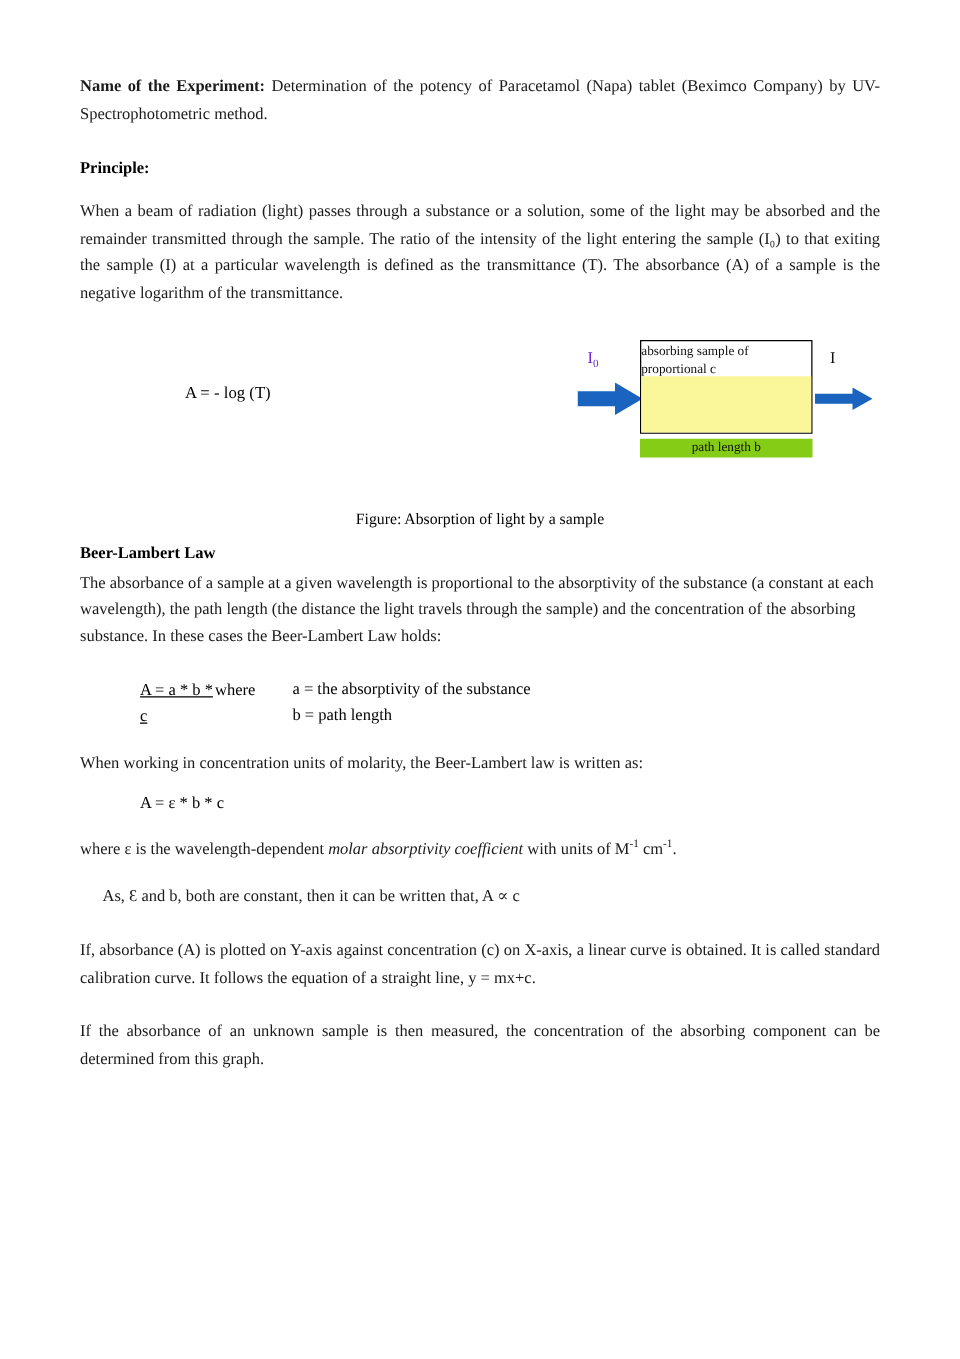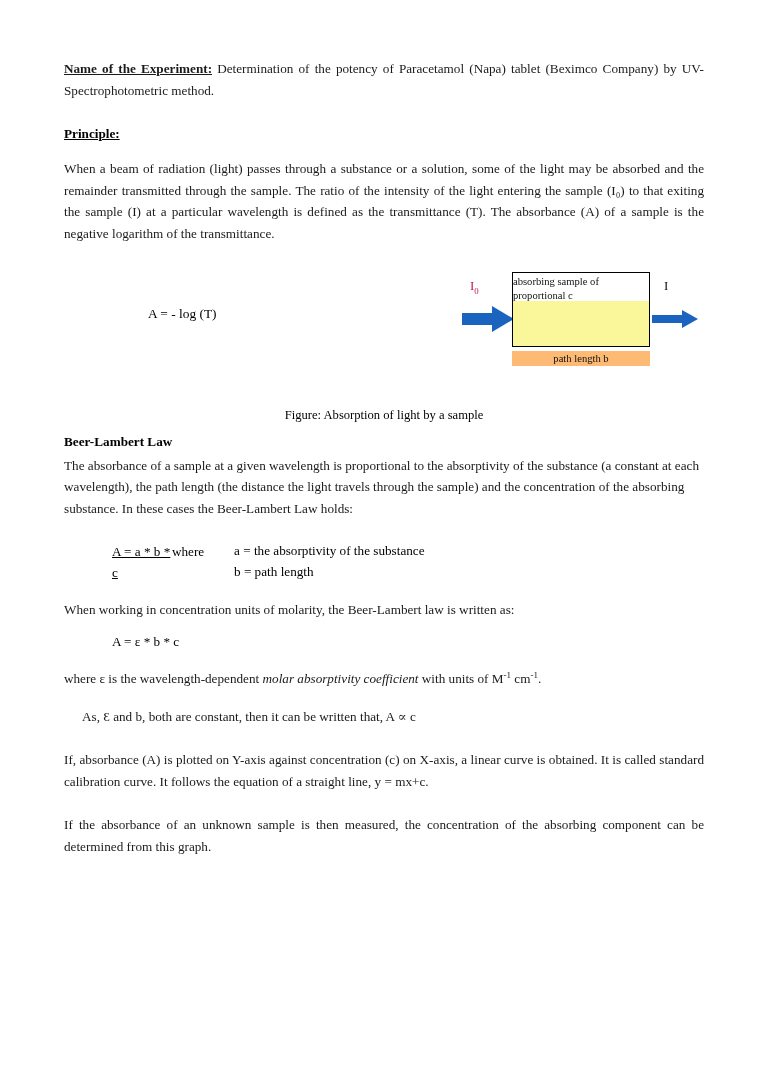--- a/index.html
+++ b/index.html
@@ -39,21 +39,20 @@
     color: #1a1a1a;
   }
   .para-left {
     text-align: left;
   }
   .tight {
     margin-bottom: 0;
   }
   .heading-ul {
     font-weight: bold;
-    text-decoration: underline;
   }
   .sect-title {
     font-size: 13.2px;
     line-height: 21.5px;
     margin: 0 0 2px 0;
     font-weight: bold;
   }
   .block-principle {
     margin: 0 0 14px 0;
     font-size: 13.2px;
@@ -144,21 +143,21 @@
     font-size: 10.6px;
     line-height: 14px;
     color: #111111;
   }
   
   .lbl-i0 {
     position: absolute;
     left: 70px;
     top: 15px;
     font-size: 13px;
-    color: #be185d;
+    color: #6d28d9;
   }
   .lbl-i {
     position: absolute;
     left: 264px;
     top: 15px;
     font-size: 13px;
     color: #111;
   }
   
   .arrow-in {
@@ -184,21 +183,21 @@
   }
   .dim-text {
     position: absolute;
     left: 0;
     right: 0;
     top: 0px;
     text-align: center;
     font-size: 10.6px;
     line-height: 15px;
     color: #111;
-    background: #fdba74;
+    background: #84cc16;
   }
   .fig-caption {
     position: absolute;
     left: 0;
     top: 152px;
     width: 640px;
     text-align: center;
     font-size: 12.6px;
   }
   .fig-caption .cap-key {

